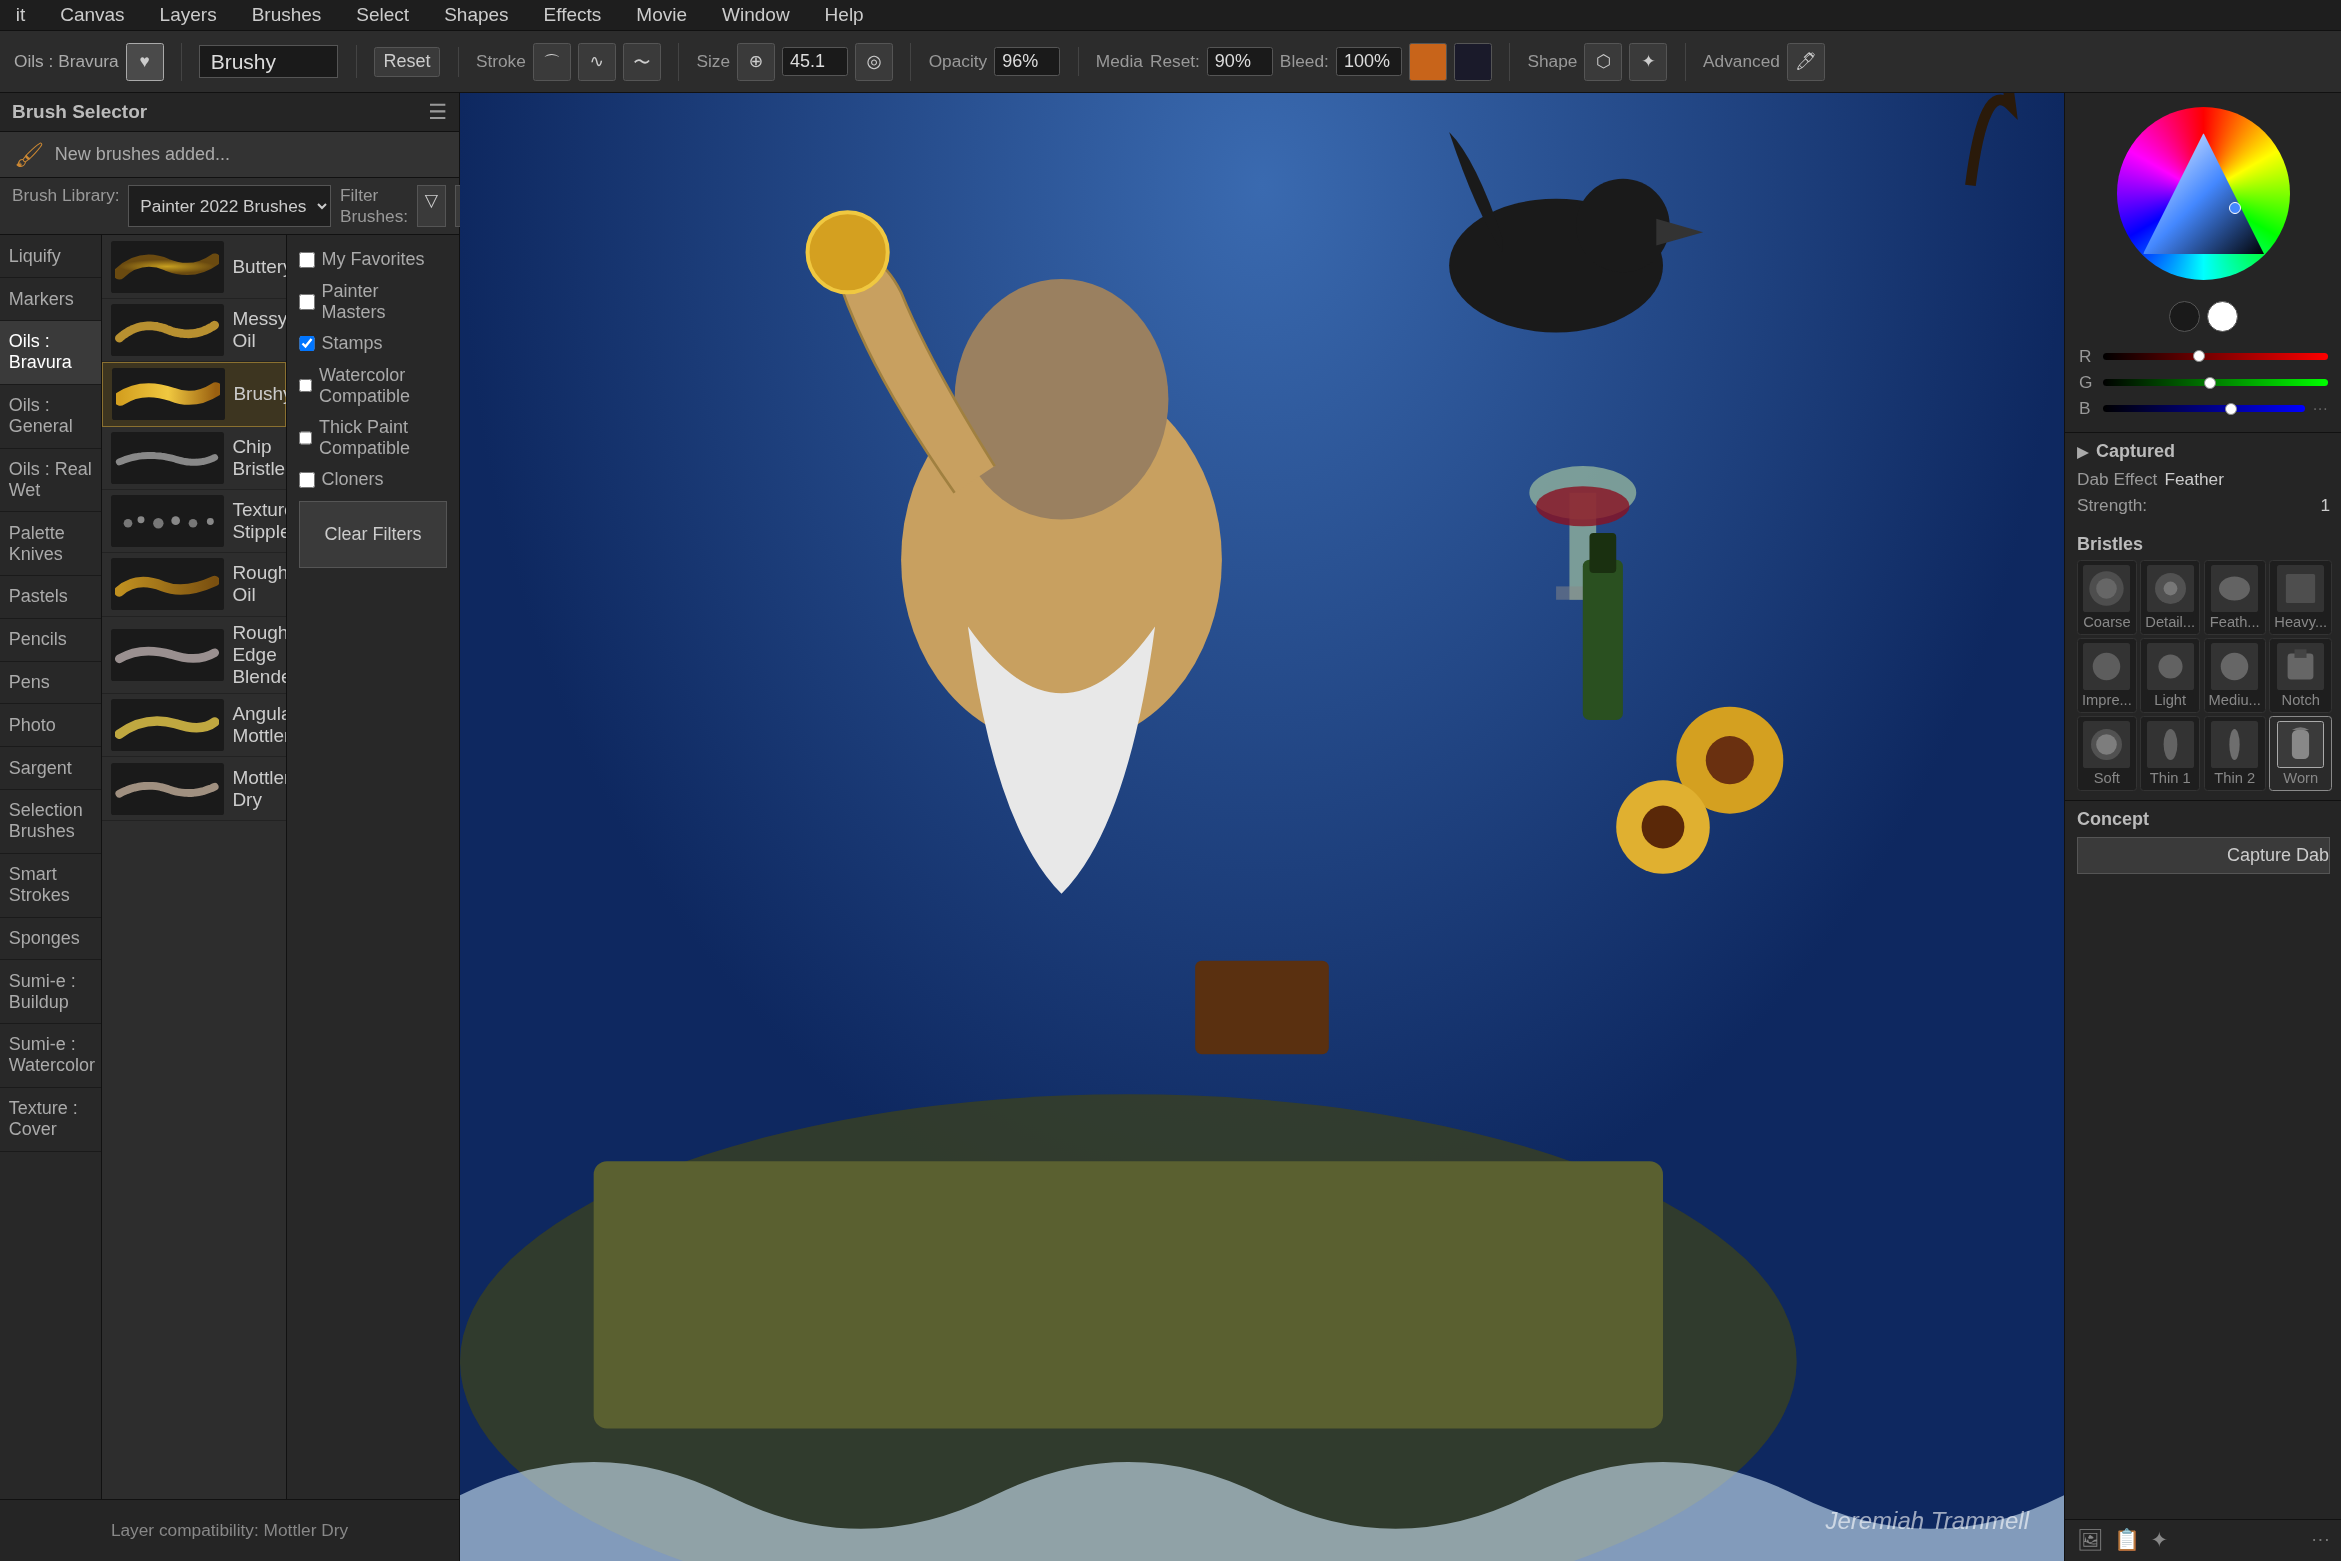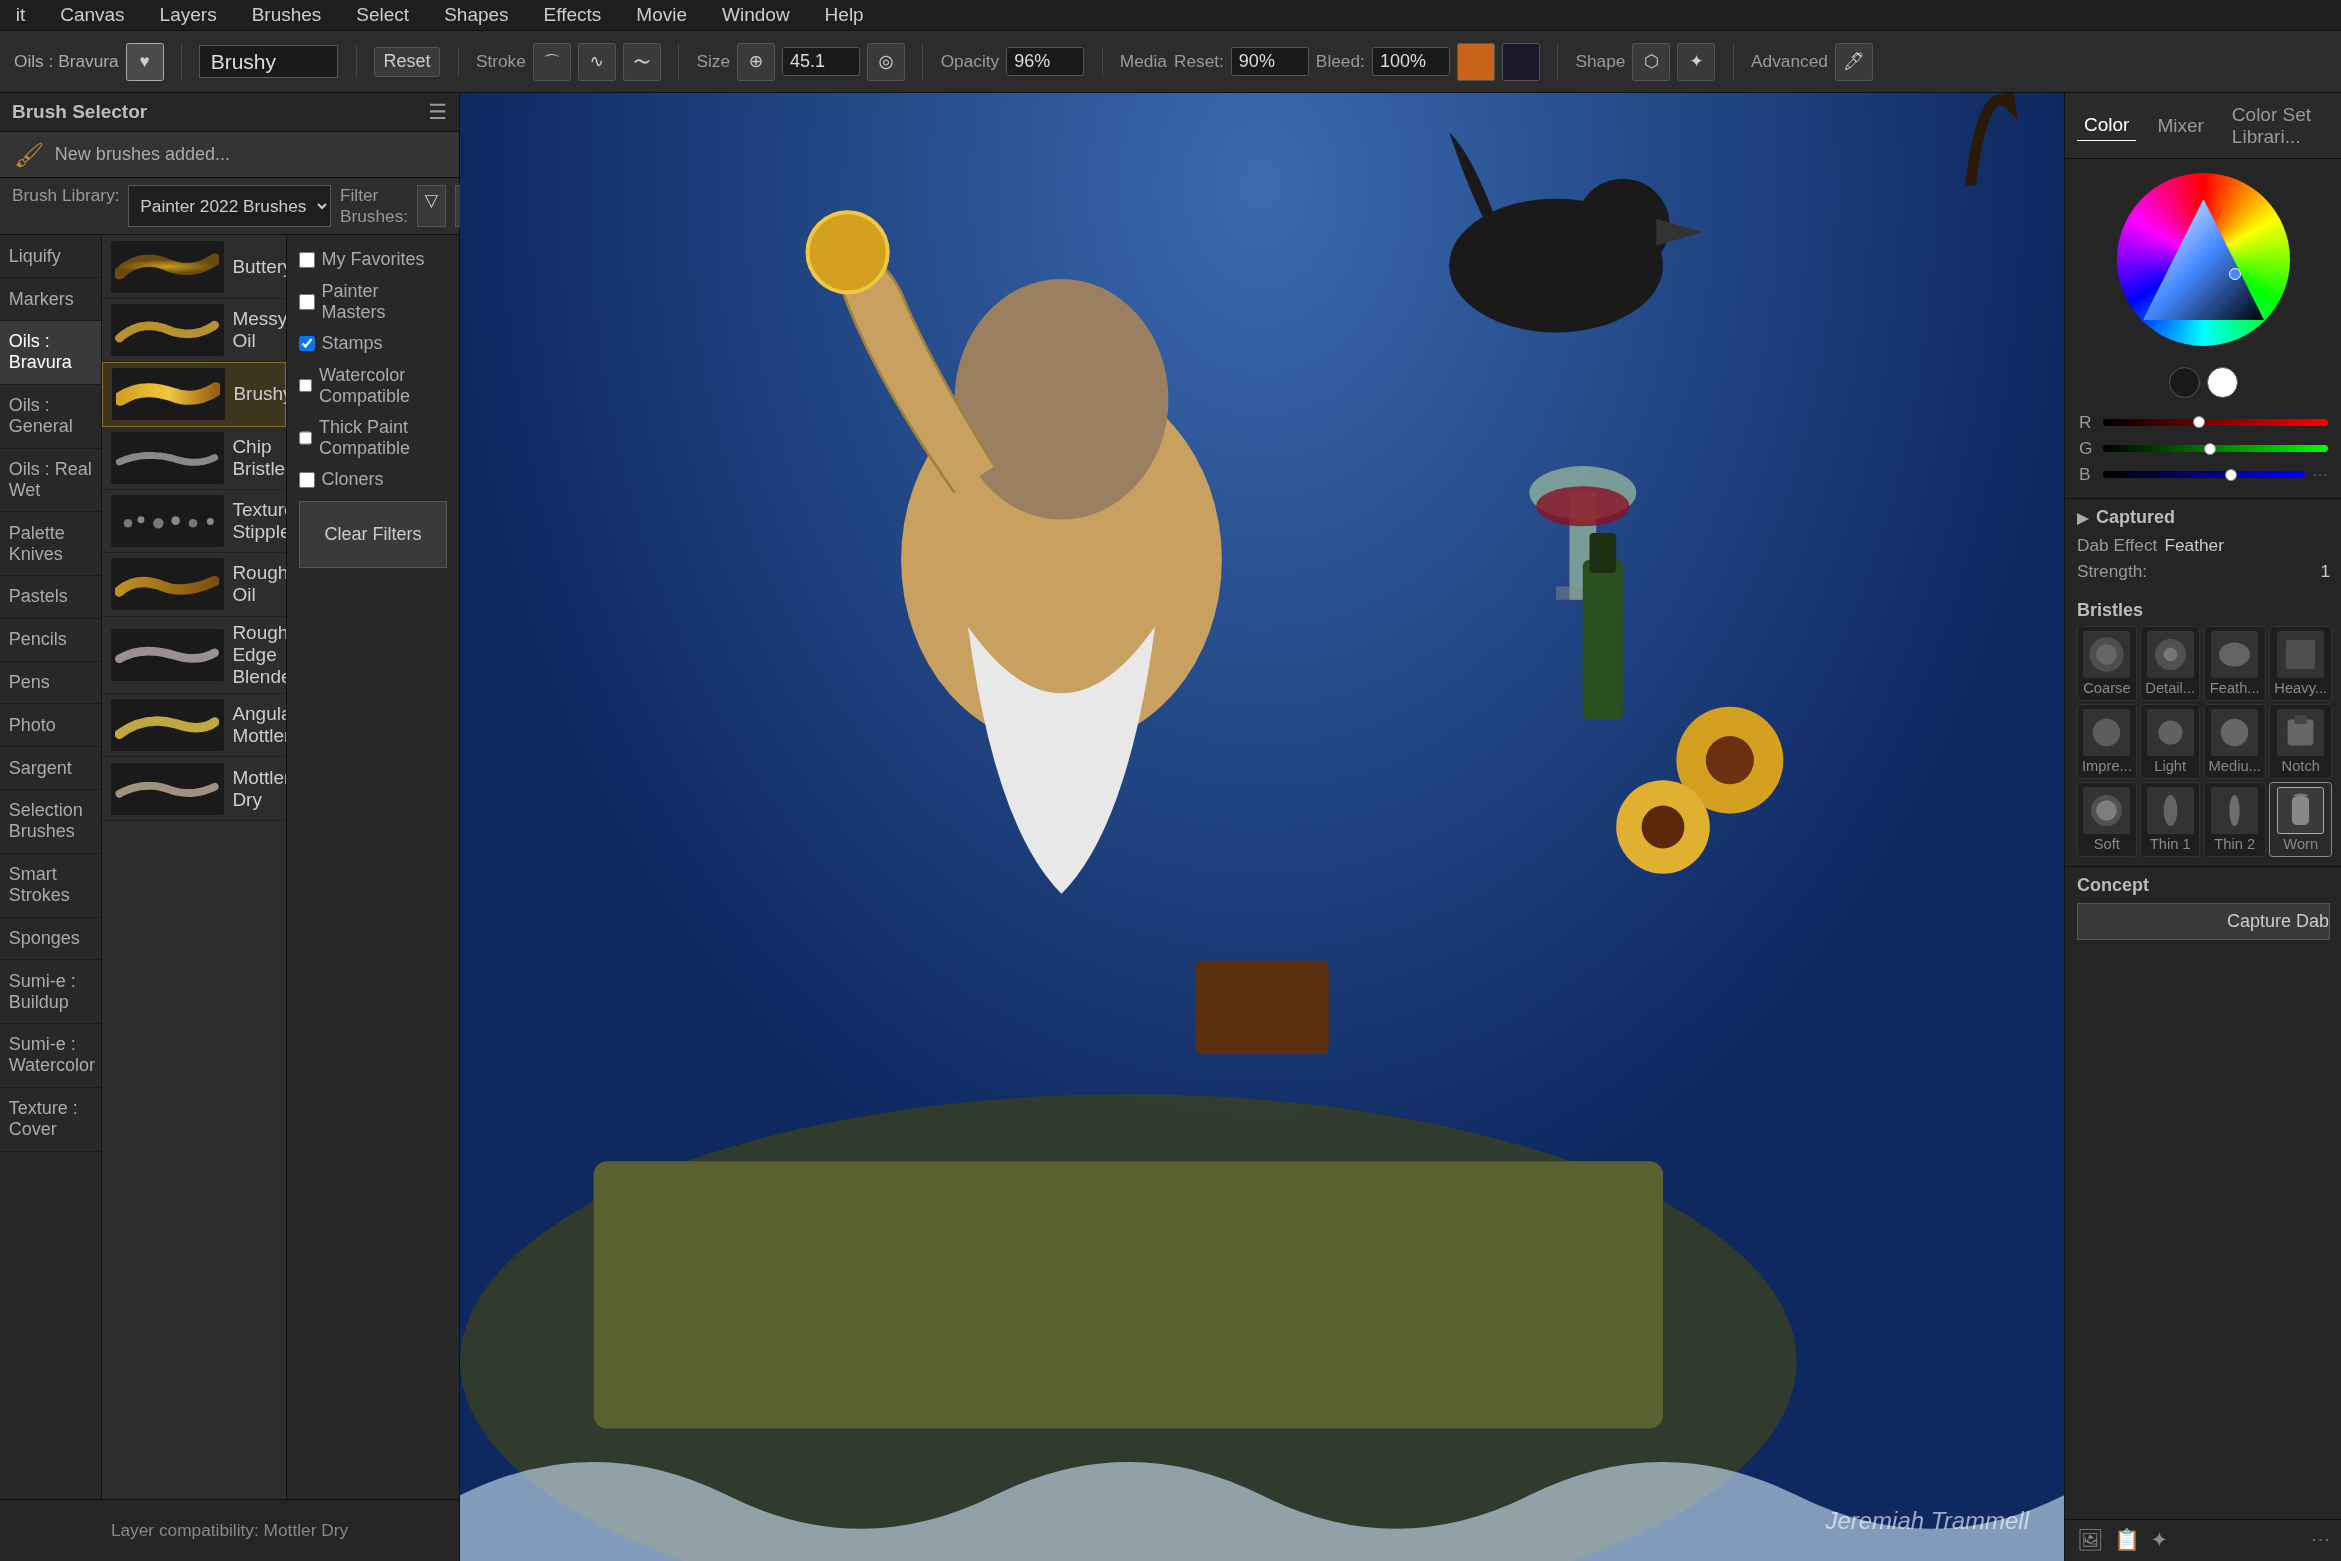--- a/index.html
+++ b/index.html
@@ -49,21 +49,21 @@
       font-size: 18px;
       cursor: pointer;
       border-radius: 2.6px;
     }
     .toolbar-input {
       background: #1a1a1a;
       border: 0.9px solid #555;
       color: #ddd;
       padding: 2.6px 7px;
       font-size: 18px;
-      width: 78px;
+      width: 66px;
       border-radius: 2.6px;
     }
     .brush-name-box {
       background: #1a1a1a;
       border: 0.9px solid #555;
       color: #ddd;
       padding: 3.5px 10.4px;
       font-size: 21px;
       width: 139px;
     }
@@ -775,25 +775,20 @@
         <path d="M1100,50 Q1130,120 1120,200 Q1150,180 1160,260 Q1140,240 1130,320" stroke="#2a1a0a" stroke-width="8" fill="none"></path>
 
         <rect x="0" y="1350" width="1200" height="250" fill="#1a3070" opacity="0.7"></rect>
       </svg>
     </div>
 
     <div class="watermark">Jeremiah Trammell</div>
   </div>
 
   <div id="right-panel">
-    <div id="color-layers-header">
-      <span class="panel-tab active">Color</span>
-      <span class="panel-tab">Mixer</span>
-      <span class="panel-tab">Color Set Librari...</span>
-    </div>
 
     <div id="color-wheel-area">
       <div class="color-wheel">
         <div class="color-wheel-inner"></div>
         <div class="color-dot blue"></div>
       </div>
     </div>
 
     <div class="color-swatches">
       <div class="swatch black"></div>

